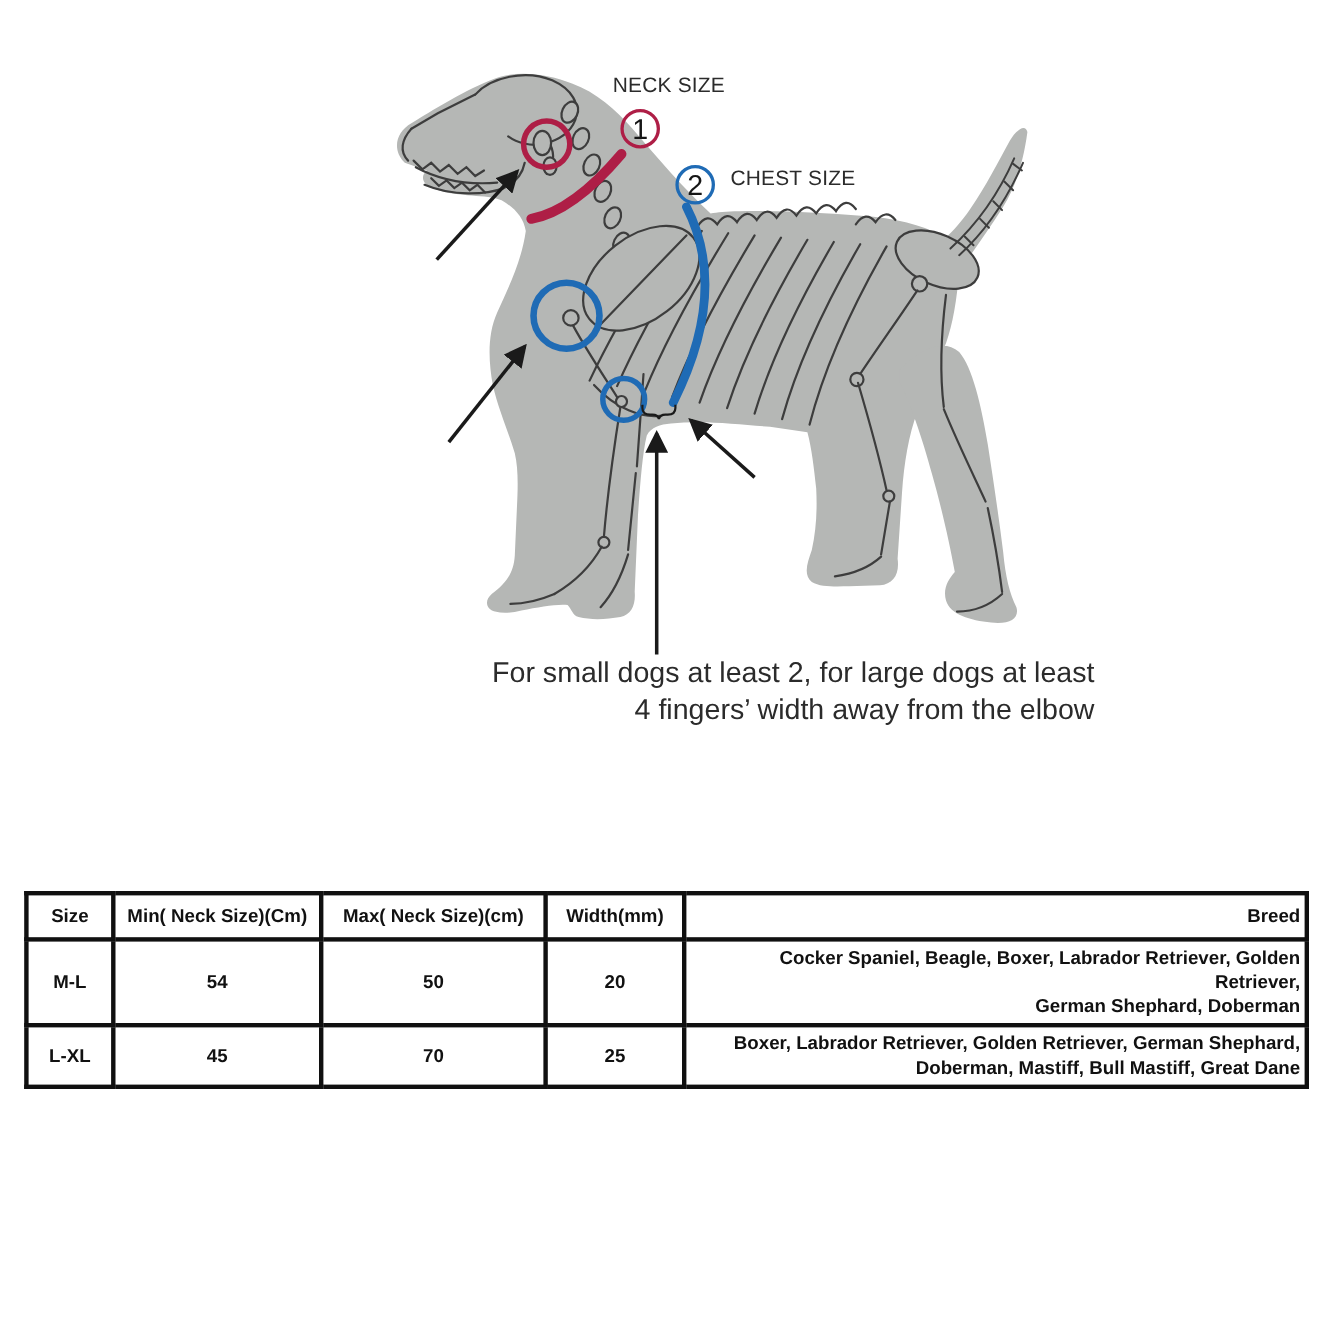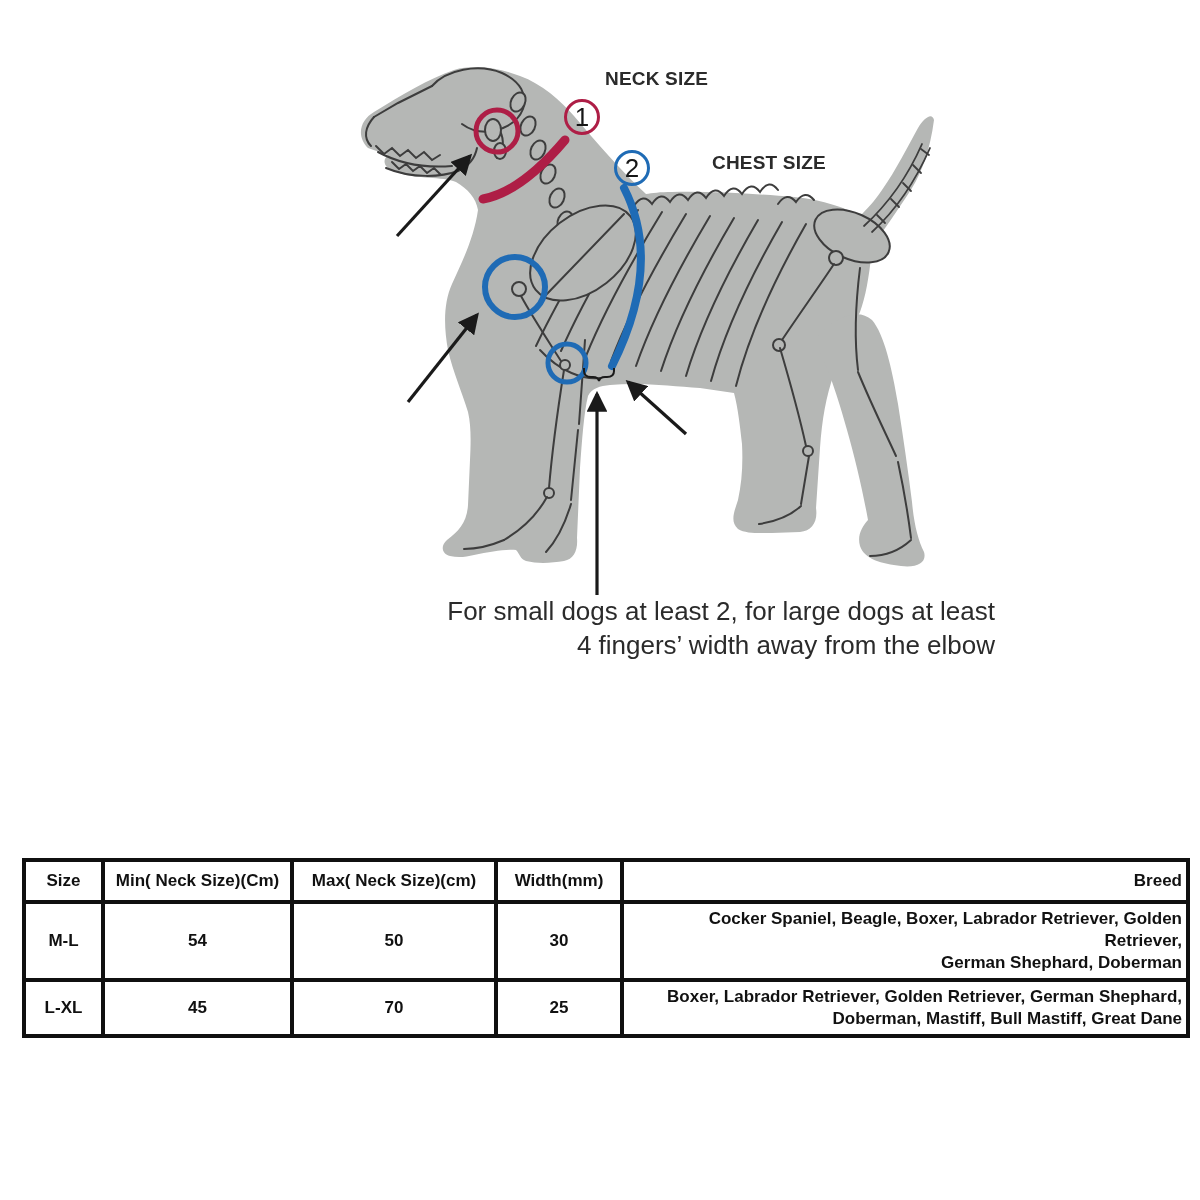--- a/index.html
+++ b/index.html
@@ -1,28 +1,28 @@
 <!DOCTYPE html>
 <html><head>
 <meta charset="utf-8">
 <style>
   html,body{margin:0;padding:0;background:#ffffff;}
   .canvas{position:relative;width:1200px;height:1200px;background:#ffffff;
           font-family:"Liberation Sans",sans-serif;overflow:hidden;}
   .art{position:absolute;left:0;top:0;}
   .note{position:absolute;font-size:27px;line-height:35px;color:#2b2b2b;white-space:pre-line;}
-  .heading{position:absolute;font-size:19px;font-weight:bold;color:#2b2b2b;letter-spacing:.2px;margin-left:48px;}
+  .heading{position:absolute;font-size:19px;font-weight:normal;color:#2b2b2b;letter-spacing:.2px;}
   .badge{position:absolute;width:36px;height:36px;border-radius:50%;
          display:flex;align-items:center;justify-content:center;
          font-size:26px;color:#161616;background:transparent;box-sizing:border-box;}
   .badge.neck{border:3.5px solid #ae1e46;}
   .badge.chest{border:3.5px solid #1f6bb5;}
   .caption{position:absolute;left:195px;top:594px;width:800px;text-align:right;
            font-size:26px;line-height:34px;color:#2b2b2b;white-space:pre-line;}
-  table.size-table{position:absolute;left:22px;top:858px;width:1164px;
+  table.size-table{position:absolute;left:22px;top:810px;width:1164px;
            border-collapse:collapse;table-layout:fixed;}
   .size-table th,.size-table td{border:4px solid #101010;color:#111;
            font-size:17px;font-weight:bold;text-align:center;vertical-align:middle;
            padding:4px 4px;}
   .size-table .breed{ text-align:right;padding-left:36px;white-space:pre-line;line-height:22px;}
   .size-table tr.hdr{height:42px;}
   .size-table tr.r1{height:38px;}
   .size-table tr.r2{height:53px;}
   .size-table tr.r3{height:51px;}
 </style>
@@ -161,21 +161,21 @@
       <th>Size</th>
       <th>Min( Neck Size)(Cm)</th>
       <th>Max( Neck Size)(cm)</th>
       <th>Width(mm)</th>
       <th class="breed">Breed</th>
     </tr>
     <tr class="r2">
       <td>M-L</td>
       <td>54</td>
       <td>50</td>
-      <td>30</td>
+      <td>20</td>
       <td class="breed">Cocker Spaniel, Beagle, Boxer, Labrador Retriever, Golden Retriever,
 German Shephard, Doberman</td>
     </tr>
     <tr class="r3">
       <td>L-XL</td>
       <td>45</td>
       <td>70</td>
       <td>25</td>
       <td class="breed">Boxer, Labrador Retriever, Golden Retriever, German Shephard,
 Doberman, Mastiff, Bull Mastiff, Great Dane</td>

